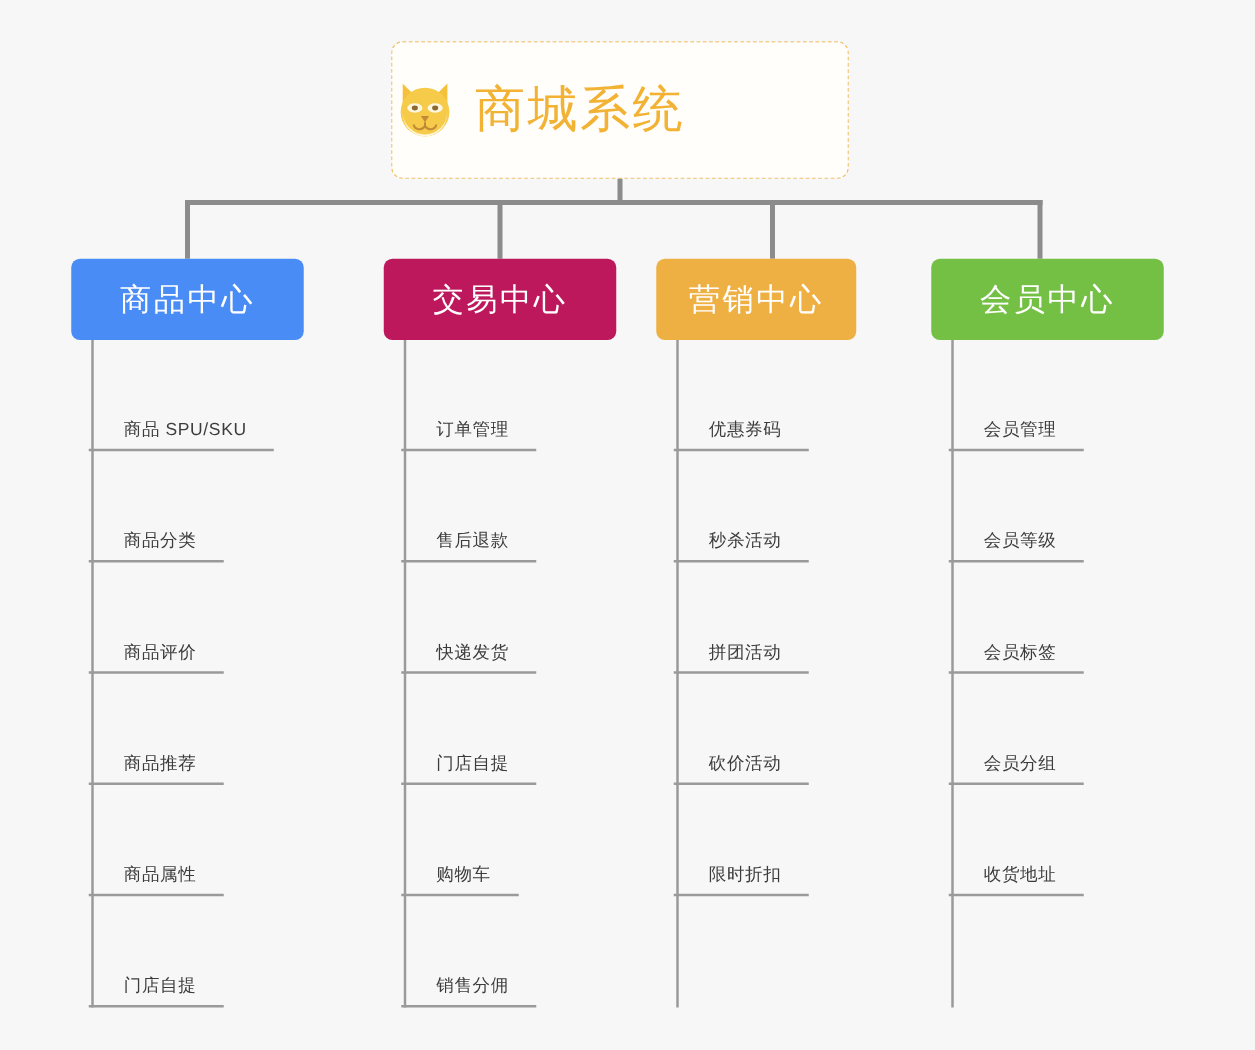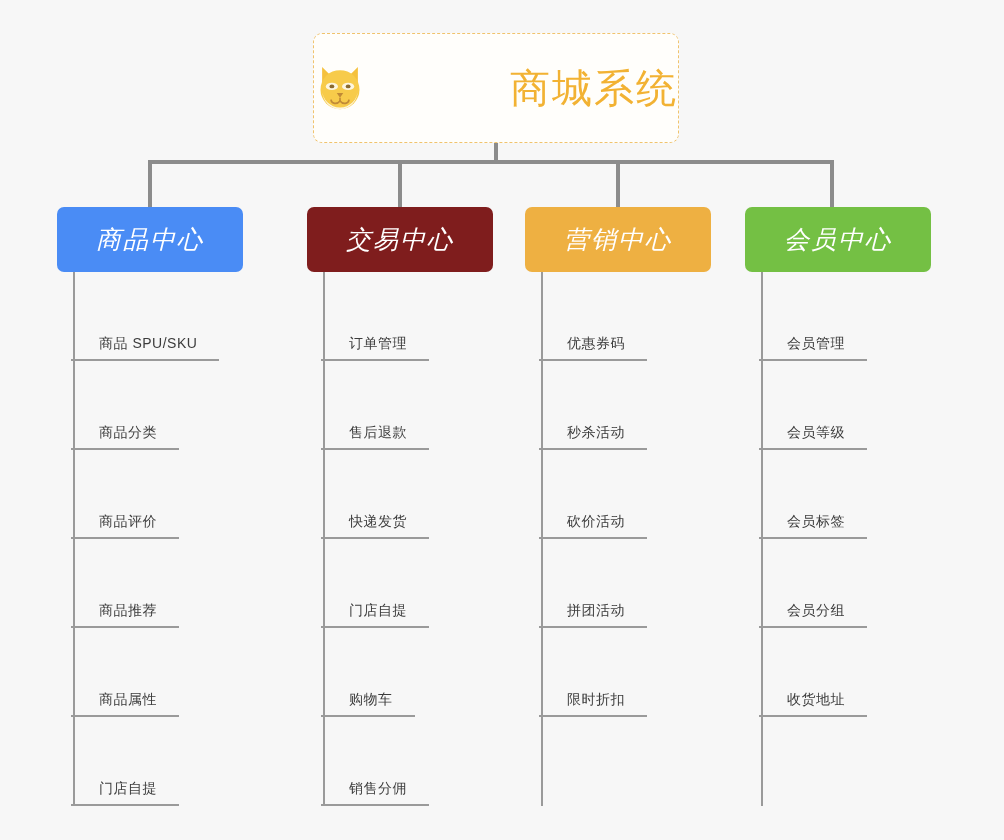--- a/index.html
+++ b/index.html
@@ -25,21 +25,22 @@
     left: 313px;
     top: 33px;
     width: 366px;
     height: 110px;
     box-sizing: border-box;
     background: #fffefb;
     border: 1.5px dashed #f0c36d;
     border-radius: 9px;
     display: flex;
     align-items: center;
-    justify-content: space-between;
+    justify-content: flex-start;
+    gap: 14px;
   }
   .root-emoji {
     width: 52px;
     height: 52px;
     flex: 0 0 52px;
     position: relative;
     display: block;
   }
   .root-label {
     font-size: 40px;
@@ -81,21 +82,20 @@
     box-sizing: border-box;
     height: 65px;
     border-radius: 7px;
     display: flex;
     align-items: center;
     justify-content: center;
     color: #ffffff;
     font-size: 25px;
     letter-spacing: 2px;
     white-space: nowrap;
-    font-style: italic;
   }
   .leaves {
     position: relative;
     margin-left: 16px;
     padding-top: 0;
   }
   .spine {
     position: absolute;
     left: 0;
     top: 0;
@@ -177,21 +177,21 @@
       <div class="leaf">
           <span class="leaf-inner"><span class="leaf-label">商品属性</span></span>
         </div>
       <div class="leaf">
           <span class="leaf-inner"><span class="leaf-label">门店自提</span></span>
         </div>
     </div>
   </div>
 
   <div class="column" style="left:307px;">
-    <div class="cat-box" style="background:#7f1d1d; width:186px;">
+    <div class="cat-box" style="background:#be185d; width:186px;">
       <span>交易中心</span>
     </div>
     <div class="leaves">
       <div class="spine" style="height:534px;"></div>
       <div class="leaf">
           <span class="leaf-inner"><span class="leaf-label">订单管理</span></span>
         </div>
       <div class="leaf">
           <span class="leaf-inner"><span class="leaf-label">售后退款</span></span>
         </div>
@@ -204,36 +204,36 @@
       <div class="leaf">
           <span class="leaf-inner"><span class="leaf-label">购物车</span></span>
         </div>
       <div class="leaf">
           <span class="leaf-inner"><span class="leaf-label">销售分佣</span></span>
         </div>
     </div>
   </div>
 
   <div class="column" style="left:525px;">
-    <div class="cat-box" style="background:#eeb042; width:186px;">
+    <div class="cat-box" style="background:#eeb042; width:160px;">
       <span>营销中心</span>
     </div>
     <div class="leaves">
       <div class="spine" style="height:534px;"></div>
       <div class="leaf">
           <span class="leaf-inner"><span class="leaf-label">优惠券码</span></span>
         </div>
       <div class="leaf">
           <span class="leaf-inner"><span class="leaf-label">秒杀活动</span></span>
         </div>
       <div class="leaf">
+          <span class="leaf-inner"><span class="leaf-label">拼团活动</span></span>
+        </div>
+      <div class="leaf">
           <span class="leaf-inner"><span class="leaf-label">砍价活动</span></span>
-        </div>
-      <div class="leaf">
-          <span class="leaf-inner"><span class="leaf-label">拼团活动</span></span>
         </div>
       <div class="leaf">
           <span class="leaf-inner"><span class="leaf-label">限时折扣</span></span>
         </div>
     </div>
   </div>
 
   <div class="column" style="left:745px;">
     <div class="cat-box" style="background:#74c044; width:186px;">
       <span>会员中心</span>

